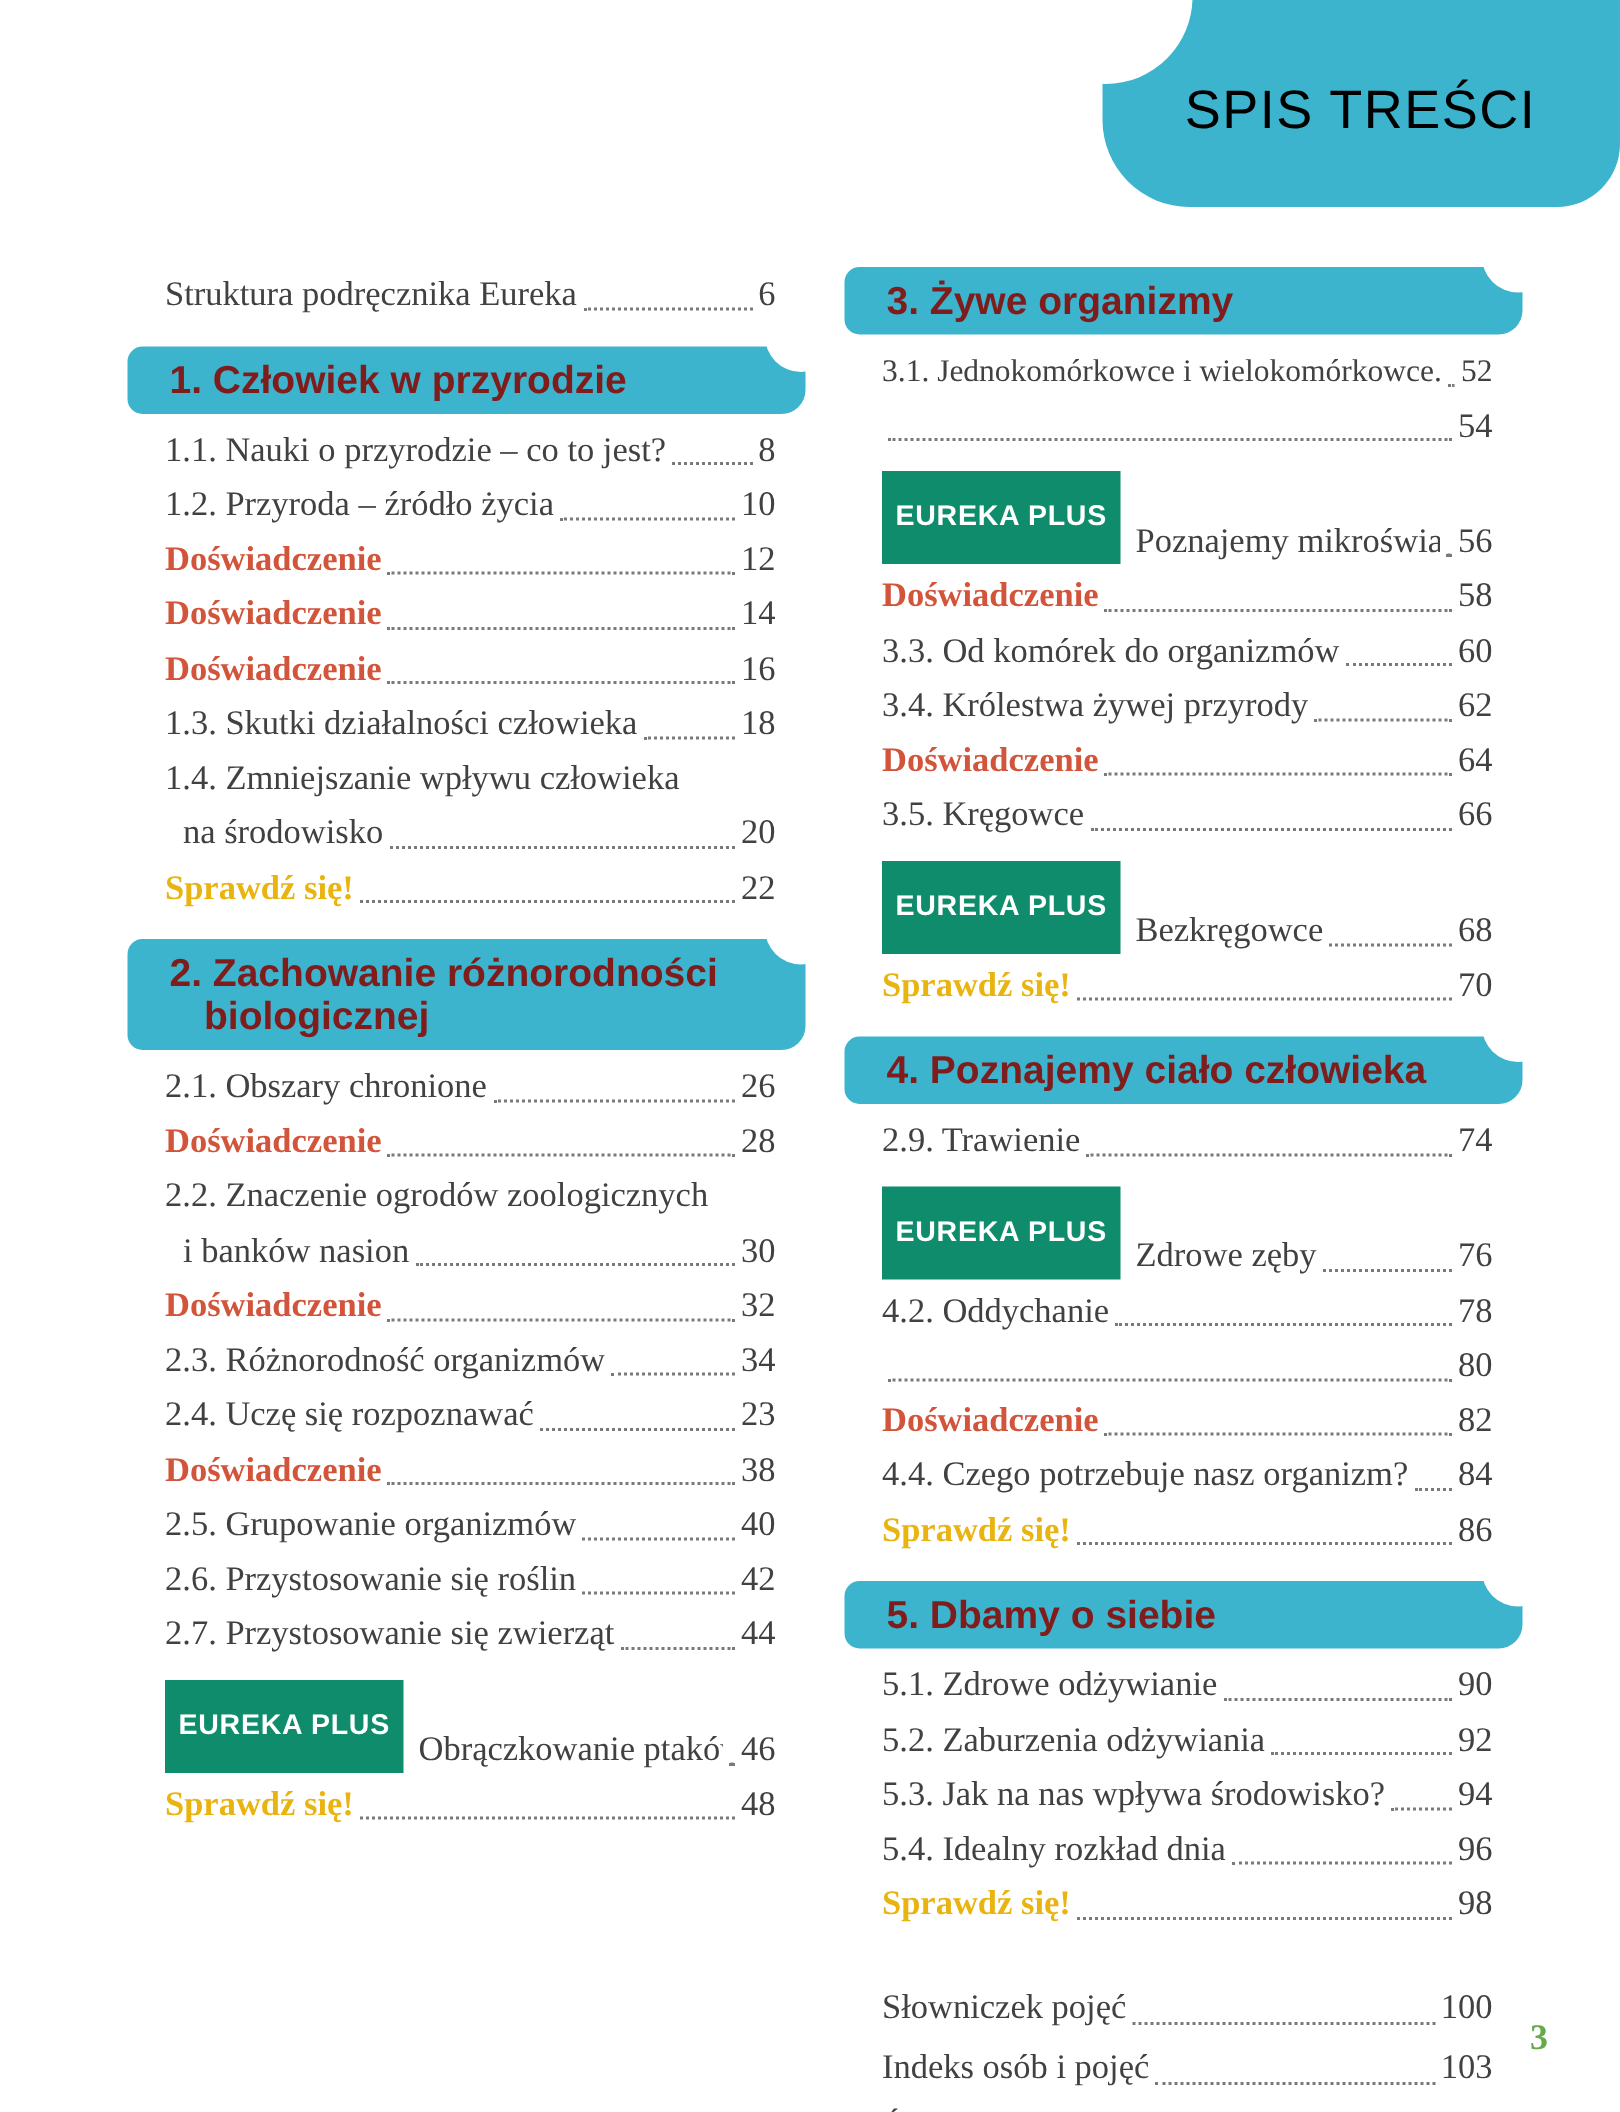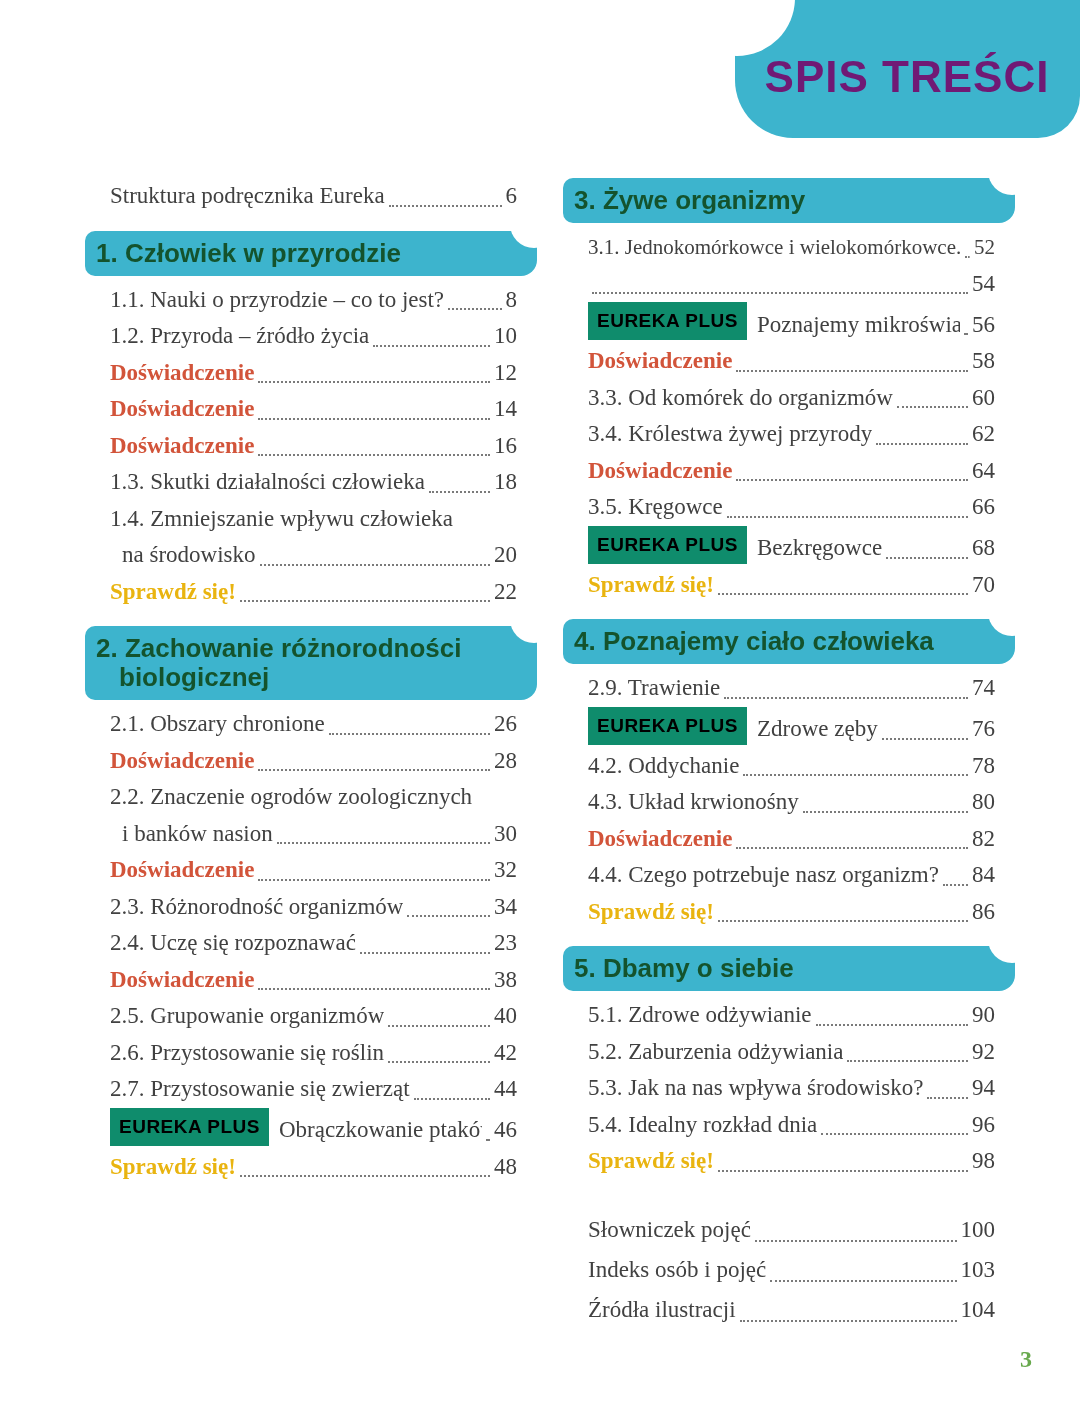--- a/index.html
+++ b/index.html
@@ -30,39 +30,39 @@
     border-radius: 0 0 42px 58px;
   }
   .header-block::before {
     content: ""; position: absolute;
     left: -56px; top: -60px; width: 116px; height: 116px;
     background: #ffffff; border-radius: 50%;
   }
   .header-title {
     position: absolute; left: 14px; top: 52px;
     width: 316px; text-align: center;
-    color: #701a75;
+    color: #000000;
     font-family: "Liberation Sans", sans-serif;
-    font-weight: bold; font-size: 44px; letter-spacing: 1px;
+    font-weight: normal; font-size: 36px; letter-spacing: 1px;
     white-space: nowrap;
   }
 
   
   .col { position: absolute; width: 452px; }
   .col-left  { left: 85px;  top: 178px; }
   .col-right { left: 563px; top: 178px; }
 
   
   .banner {
     position: relative;
     background: var(--teal);
-    color: #14532d;
+    color: #7f1d1d;
     font-family: "Liberation Sans", sans-serif;
     font-weight: bold; font-size: 26px; line-height: 29px;
-    padding: 8px 14px 8px 11px;
+    padding: 8px 14px 8px 28px;
     border-radius: 10px 4px 16px 10px;
     margin: 16px 0 6px 0;
   }
   .col > .banner:first-child { margin-top: 0; }
   .banner::after {
     content: ""; position: absolute;
     top: -31px; right: -21px; width: 48px; height: 48px;
     background: #ffffff; border-radius: 50%;
   }
   .banner .line2 { padding-left: 23px; }
@@ -83,24 +83,24 @@
     margin: 0 4px 8px 4px;
   }
   .page { flex: 0 0 auto; }
 
   .row.experiment .label { color: var(--experiment-red); font-weight: bold; }
   .row.check      .label { color: var(--check-gold);     font-weight: bold; }
 
   .badge {
     flex: 0 0 auto;
     background: var(--badge-green);
-    color: #000000;
+    color: #ffffff;
     font-family: "Liberation Sans", sans-serif;
     font-weight: bold; font-size: 19px; line-height: 30px;
-    padding: 4px 9px; margin: 0 10px 3px 0;
+    padding: 16px 9px; margin: 12px 10px 3px 0;
     letter-spacing: 0.5px;
   }
 
   .block.outro { margin-top: 30px; }
   .block.outro .row { line-height: 40px; }
 
   
   .page-num {
     position: absolute; top: 1346px; right: 48px;
     color: var(--page-green);
@@ -313,21 +313,20 @@
         <span class="label">Zdrowe zęby</span>
         <span class="leader"></span>
         <span class="page">76</span>
       </div>
       <div class="row">
         <span class="label">4.2. Oddychanie</span>
         <span class="leader"></span>
         <span class="page">78</span>
       </div>
       <div class="row">
-        <span class="label">4.3. Układ krwionośny</span>
         <span class="leader"></span>
         <span class="page">80</span>
       </div>
       <div class="row experiment">
         <span class="label">Doświadczenie</span>
         <span class="leader"></span>
         <span class="page">82</span>
       </div>
       <div class="row">
         <span class="label">4.4. Czego potrzebuje nasz organizm?</span>

